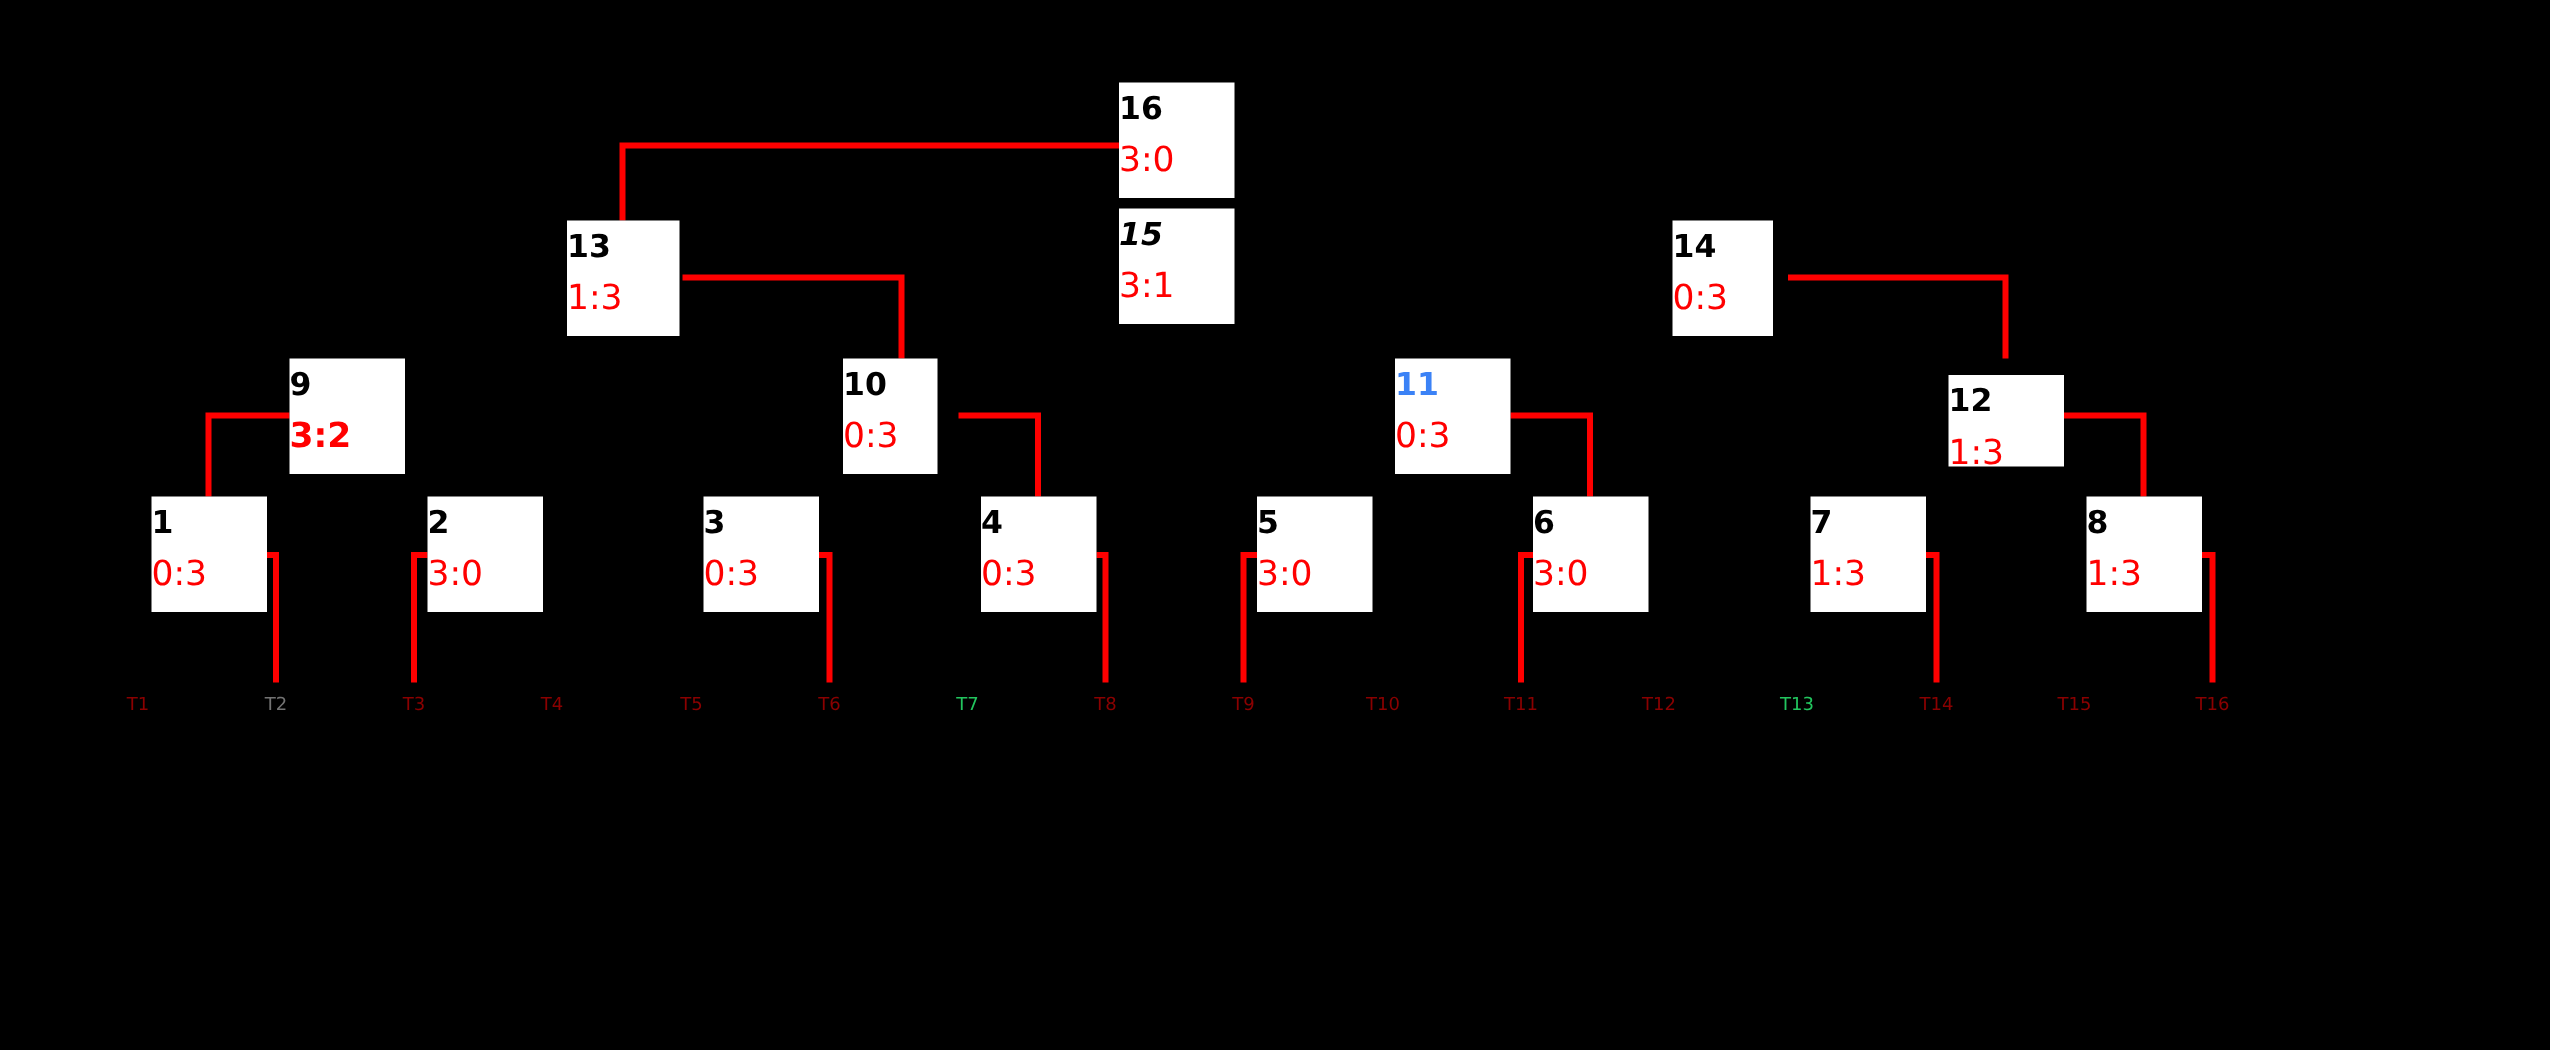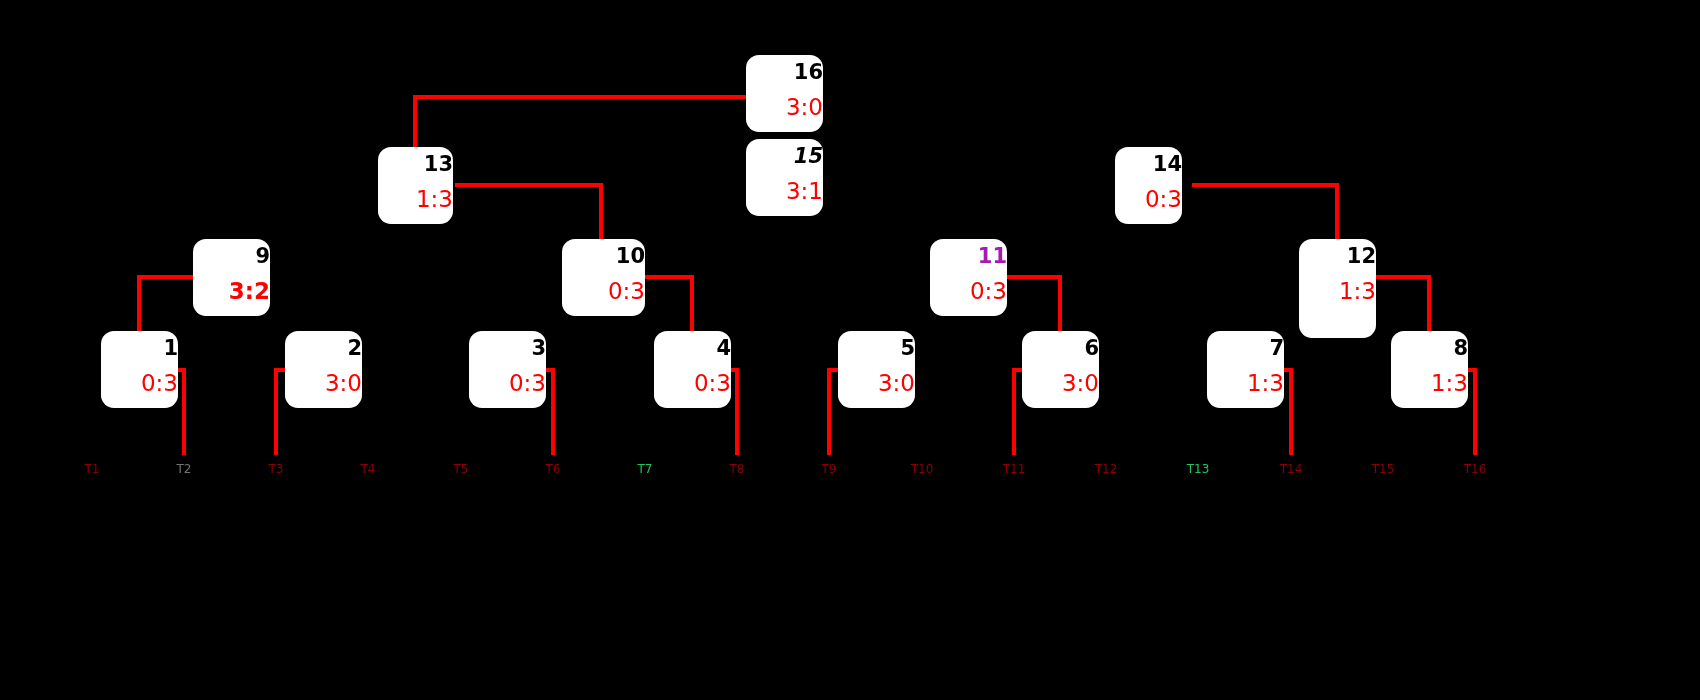--- a/index.html
+++ b/index.html
@@ -22,25 +22,24 @@
     width: 1700px;
     height: 700px;
     pointer-events: none;
   }
   .node {
     position: absolute;
     background: #ffffff;
     box-sizing: border-box;
     display: flex;
     flex-direction: column;
-    align-items: flex-end;
+    align-items: flex-start;
     justify-content: flex-start;
     padding-top: 4px;
     z-index: 5;
-    border-radius: 13px;
   }
   .node-id {
     color: #000000;
     font-weight: bold;
     font-size: 21px;
     line-height: 26px;
     letter-spacing: 0px;
   }
   .node-score {
     color: #ff0000;
@@ -113,29 +112,29 @@
         <div class="node-score" style="color: rgb(255, 0, 0);">1:3</div>
       </div>
       <div class="node" style="left: 1391px; top: 331px; width: 77px; height: 77px; background: rgb(255, 255, 255);">
         <div class="node-id" style="color: rgb(0, 0, 0);">8</div>
         <div class="node-score" style="color: rgb(255, 0, 0);">1:3</div>
       </div>
       <div class="node" style="left: 193px; top: 239px; width: 77px; height: 77px; background: rgb(255, 255, 255);">
         <div class="node-id" style="color: rgb(0, 0, 0);">9</div>
         <div class="node-score" style="color: rgb(255, 0, 0); font-weight: bold;">3:2</div>
       </div>
-      <div class="node" style="left: 562px; top: 239px; width: 83px; height: 77px; background: rgb(255, 255, 255);">
+      <div class="node" style="left: 562px; top: 239px; width: 63px; height: 77px; background: rgb(255, 255, 255);">
         <div class="node-id" style="color: rgb(0, 0, 0);">10</div>
         <div class="node-score" style="color: rgb(255, 0, 0);">0:3</div>
       </div>
       <div class="node" style="left: 930px; top: 239px; width: 77px; height: 77px; background: rgb(255, 255, 255);">
-        <div class="node-id" style="color: #a21caf;">11</div>
+        <div class="node-id" style="color: #3b82f6;">11</div>
         <div class="node-score" style="color: rgb(255, 0, 0);">0:3</div>
       </div>
-      <div class="node" style="left: 1299px; top: 239px; width: 77px; height: 99px; background: rgb(255, 255, 255);">
+      <div class="node" style="left: 1299px; top: 250px; width: 77px; height: 61px; background: rgb(255, 255, 255);">
         <div class="node-id" style="color: rgb(0, 0, 0);">12</div>
         <div class="node-score" style="color: rgb(255, 0, 0);">1:3</div>
       </div>
       <div class="node" style="left: 378px; top: 147px; width: 75px; height: 77px; background: rgb(255, 255, 255);">
         <div class="node-id" style="color: rgb(0, 0, 0);">13</div>
         <div class="node-score" style="color: rgb(255, 0, 0);">1:3</div>
       </div>
       <div class="node" style="left: 1115px; top: 147px; width: 67px; height: 77px; background: rgb(255, 255, 255);">
         <div class="node-id" style="color: rgb(0, 0, 0);">14</div>
         <div class="node-score" style="color: rgb(255, 0, 0);">0:3</div>

